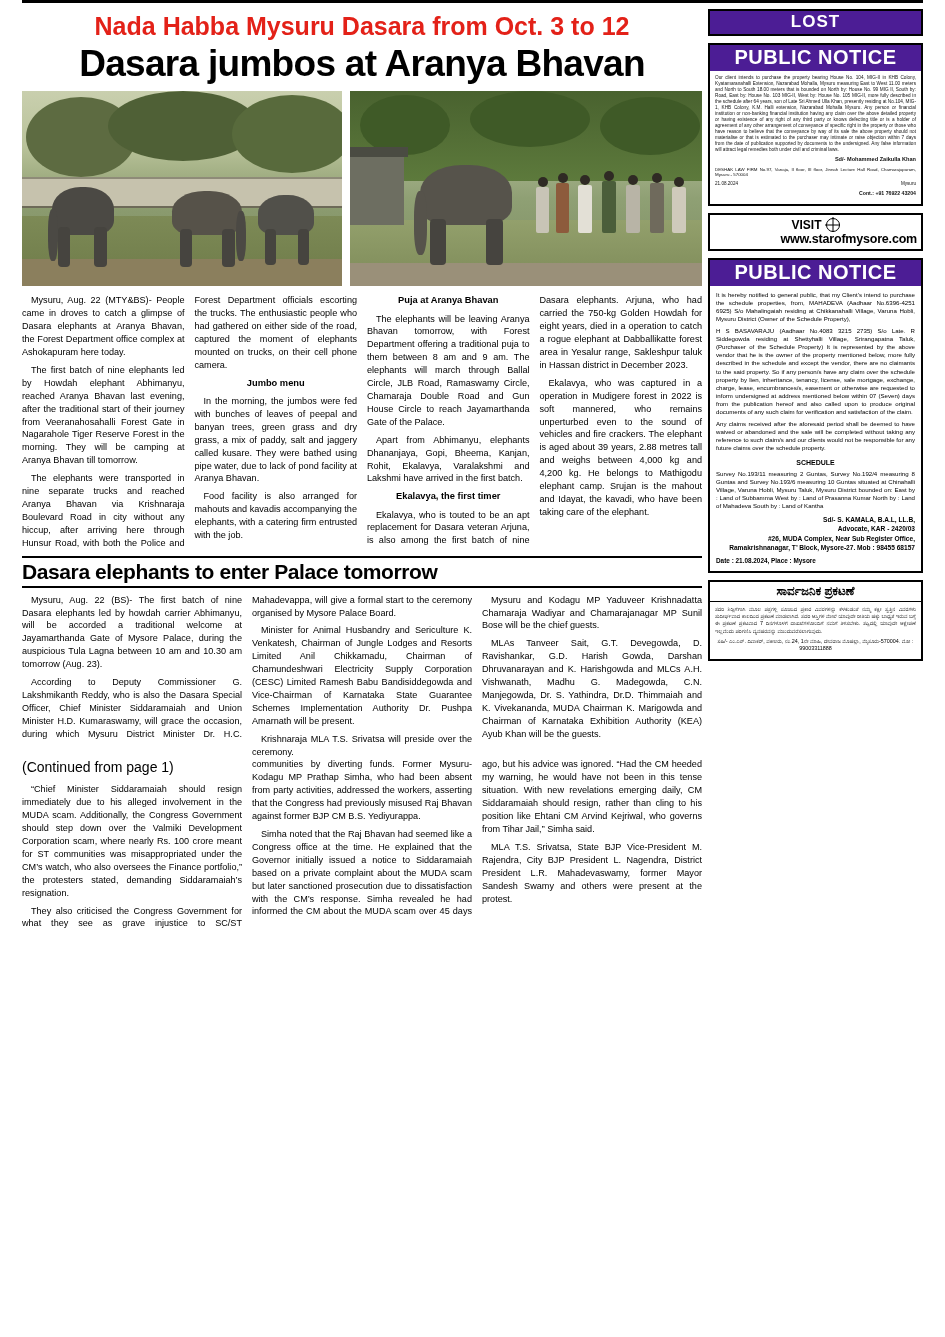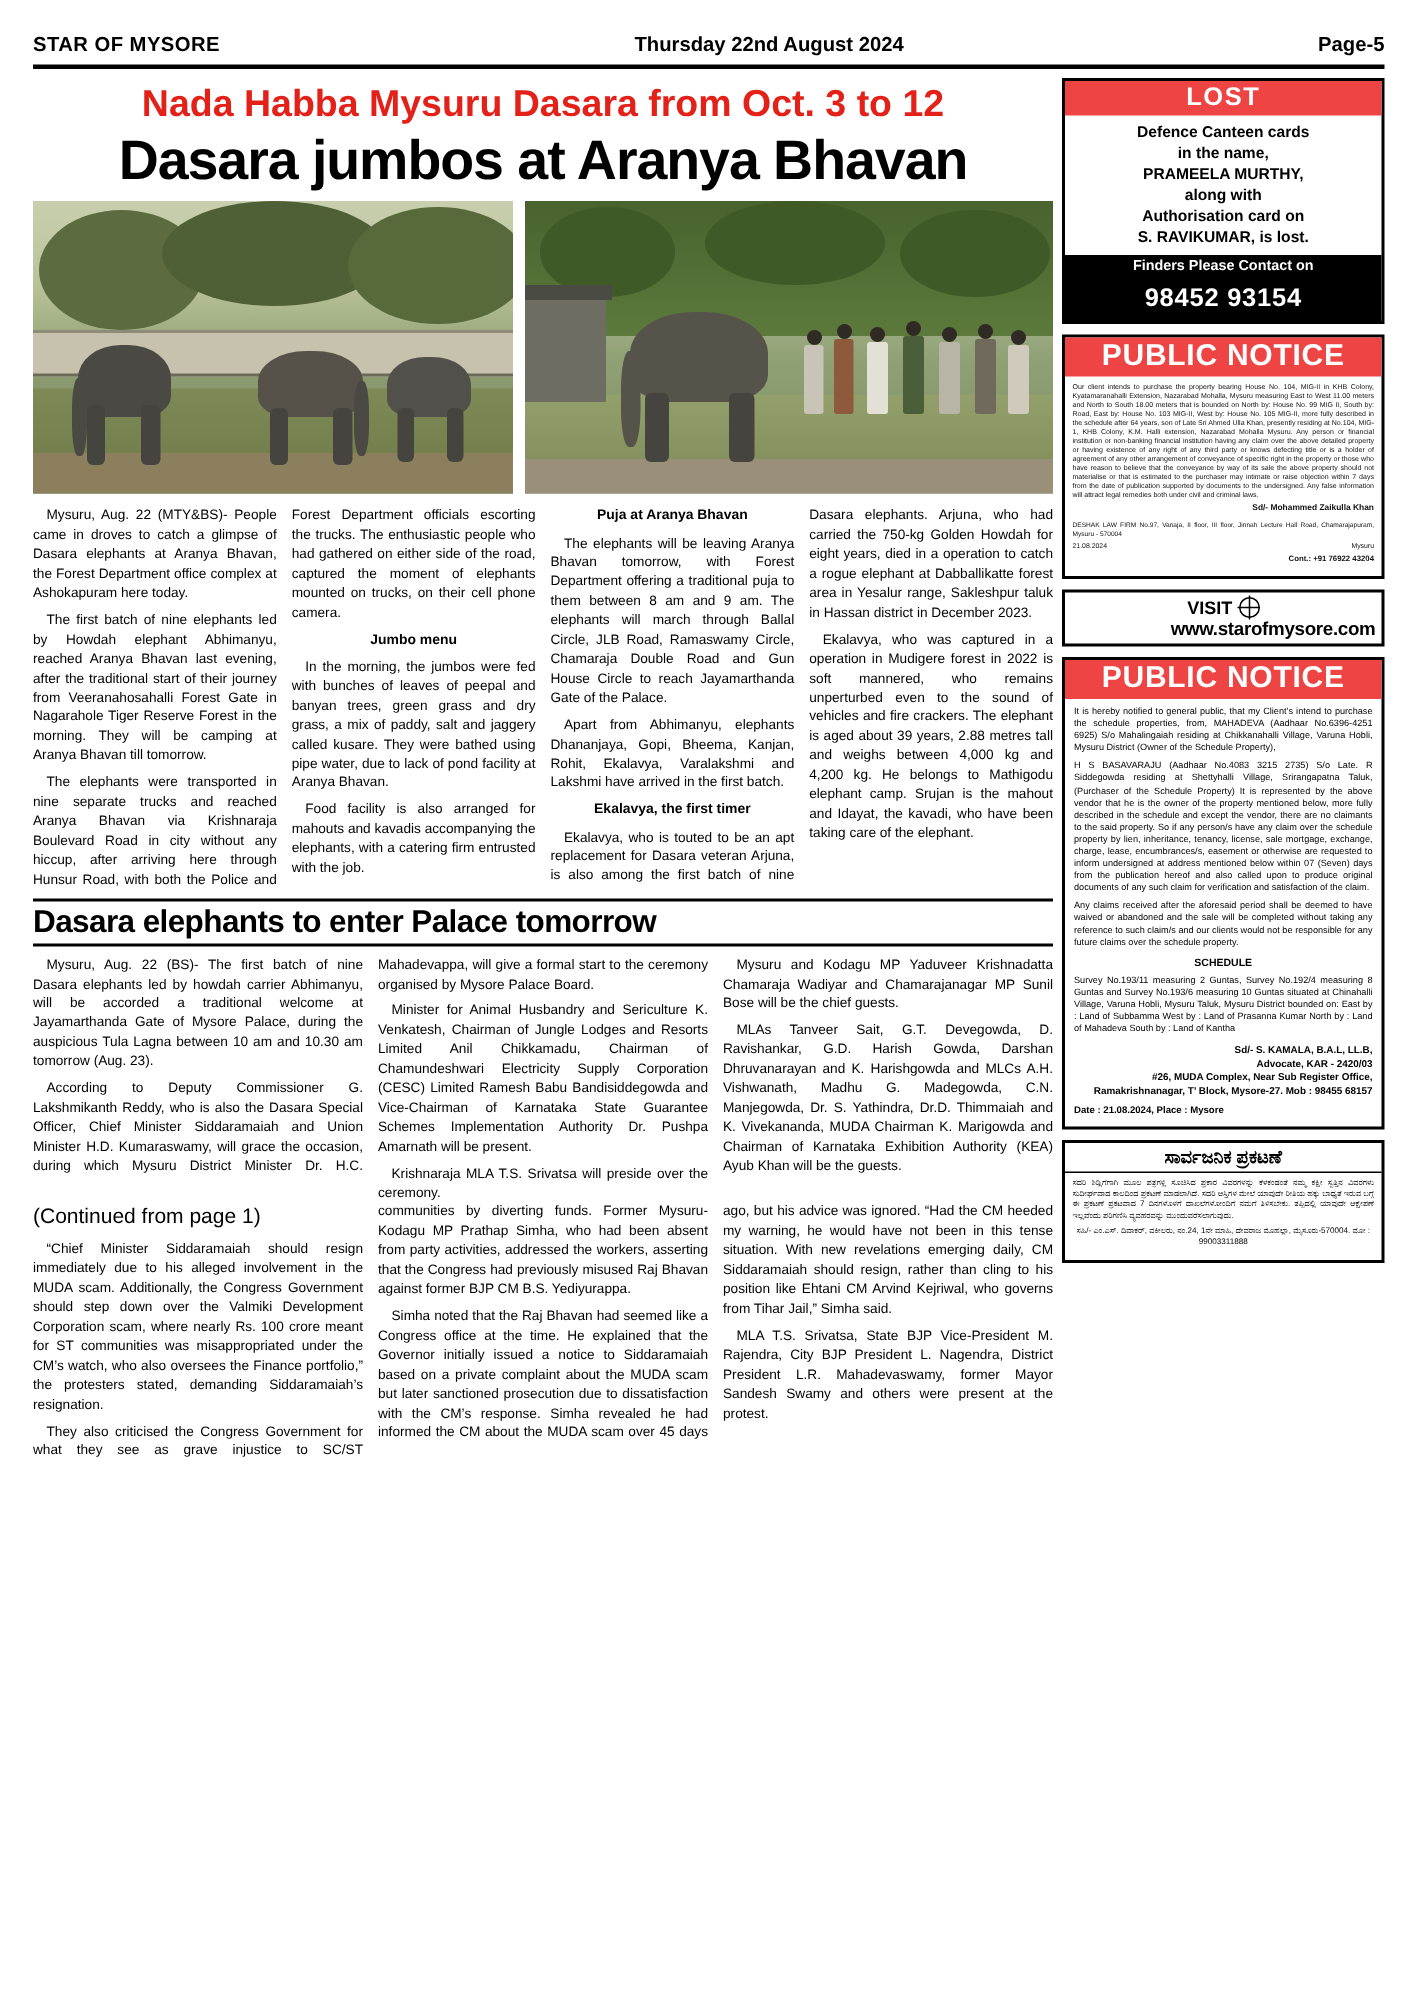--- a/index.html
+++ b/index.html
@@ -132,21 +132,21 @@
   .cont-note { font-weight: normal; font-size: 14px; margin: 0 0 4px 0; text-indent:0 !important;}
   .three-cols { column-count: 3; column-gap: 10px; }
 
   
   .box {
     border: 2px solid #000;
     margin-bottom: 7px;
     background: #fff;
   }
   .box-head-black {
-    background: #ef4444;
+    background: #4c1d95;
     color: #fff;
     text-align: center;
     font-weight: bold;
     font-size: 17px;
     letter-spacing: 1px;
     padding: 1px 0 2px 0;
   }
   .box-head-black.small { font-size: 20px; letter-spacing: 0.5px; }
   .box-body {
     padding: 5px 6px;
@@ -202,25 +202,20 @@
   .kan-center { text-align:center; }
 
   
   .sign-small { font-size:5.6px; text-align:right; font-weight:bold; line-height:1.35; }
 </style>
 </head>
 <body>
 
 <div class="page">
 
-  <div class="masthead">
-    <div class="title">STAR OF MYSORE</div>
-    <div class="date">Thursday 22nd August 2024</div>
-    <div class="page-no">Page-5</div>
-  </div>
   <div class="rule-thick"></div>
 
   <div class="main-wrap">
 
     <div class="left-col">
 
       <div class="kicker">Nada Habba Mysuru Dasara from Oct. 3 to 12</div>
       <div class="headline-main">Dasara jumbos at Aranya Bhavan</div>
 
       <div class="photos">
@@ -312,30 +307,20 @@
         <p>They also criticised the Congress Government for what they see as grave injustice to SC/ST communities by diverting funds. Former Mysuru-Kodagu MP Prathap Simha, who had been absent from party activities, addressed the workers, asserting that the Congress had previously misused Raj Bhavan against former BJP CM B.S. Yediyurappa.</p>
         <p>Simha noted that the Raj Bhavan had seemed like a Congress office at the time. He explained that the Governor initially issued a notice to Siddaramaiah based on a private complaint about the MUDA scam but later sanctioned prosecution due to dissatisfaction with the CM’s response. Simha revealed he had informed the CM about the MUDA scam over 45 days ago, but his advice was ignored. “Had the CM heeded my warning, he would have not been in this tense situation. With new revelations emerging daily, CM Siddaramaiah should resign, rather than cling to his position like Ehtani CM Arvind Kejriwal, who governs from Tihar Jail,” Simha said.</p>
         <p>MLA T.S. Srivatsa, State BJP Vice-President M. Rajendra, City BJP President L. Nagendra, District President L.R. Mahadevaswamy, former Mayor Sandesh Swamy and others were present at the protest.</p>
       </div>
     </div>
 
     <div class="right-col">
 
       <div class="box">
         <div class="box-head-black">LOST</div>
-        <div class="box-body">
-          <div>Defence Canteen cards</div>
-          <div>in the name,</div>
-          <div>PRAMEELA MURTHY,</div>
-          <div>along with</div>
-          <div>Authorisation card on</div>
-          <div>S. RAVIKUMAR, is lost.</div>
-          <div class="strip-black">Finders Please Contact on</div>
-          <div class="phone-num">98452 93154</div>
-        </div>
       </div>
 
       <div class="box">
         <div class="box-head-black small">PUBLIC NOTICE</div>
         <div class="tiny-just">
           <p>Our client intends to purchase the property bearing House No. 104, MIG-II in KHB Colony, Kyatamaranahalli Extension, Nazarabad Mohalla, Mysuru measuring East to West 11.00 meters and North to South 18.00 meters that is bounded on North by: House No. 99 MIG II, South by: Road, East by: House No. 103 MIG-II, West by: House No. 105 MIG-II, more fully described in the schedule after 64 years, son of Late Sri Ahmed Ulla Khan, presently residing at No.104, MIG-1, KHB Colony, K.M. Halli extension, Nazarabad Mohalla Mysuru. Any person or financial institution or non-banking financial institution having any claim over the above detailed property or having existence of any right of any third party or knows defecting title or is a holder of agreement of any other arrangement of conveyance of specific right in the property or those who have reason to believe that the conveyance by way of its sale the above property should not materialise or that is estimated to the purchaser may intimate or raise objection within 7 days from the date of publication supported by documents to the undersigned. Any false information will attract legal remedies both under civil and criminal laws.</p>
           <p class="sign-small">Sd/- Mohammed Zaikulla Khan</p>
           <p style="font-size:4.4px;line-height:1.3;">DESHAK LAW FIRM No.97, Vanaja, II floor, III floor, Jinnah Lecture Hall Road, Chamarajapuram, Mysuru - 570004</p>
           <p style="display:flex;justify-content:space-between;font-size:4.6px;">
             <span>21.08.2024</span>

